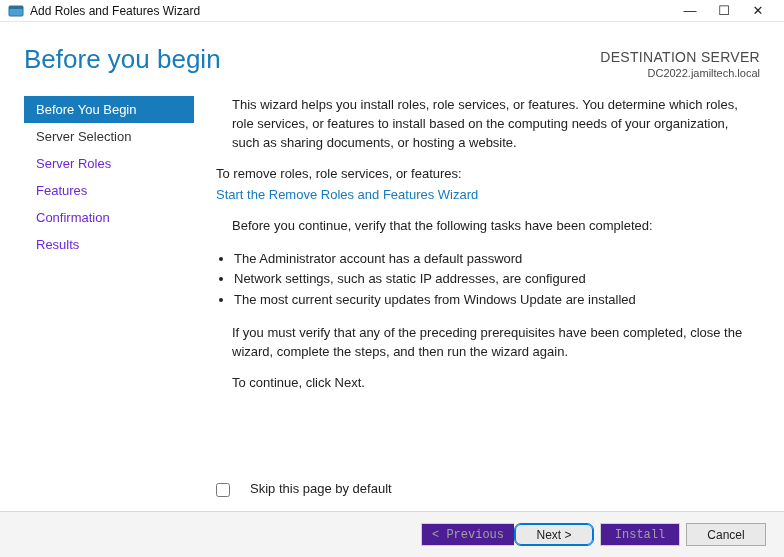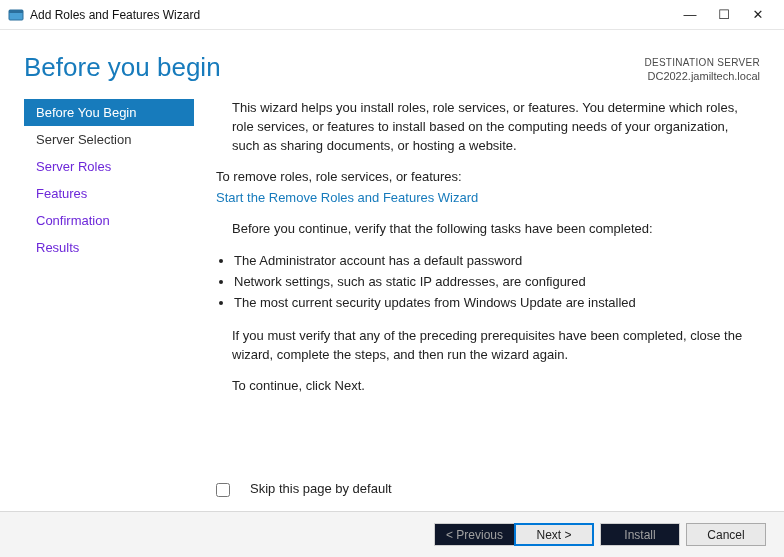--- a/index.html
+++ b/index.html
@@ -9,21 +9,21 @@
     font-size: 12.5px;
     color: #1a1a1a;
     background: #fff;
     width: 784px;
     height: 557px;
     overflow: hidden;
     display: flex;
     flex-direction: column;
   }
   .titlebar {
-    height: 30px;
+    height: 22px;
     display: flex;
     align-items: center;
     padding: 0 8px;
     border-bottom: 1px solid #e6e6e6;
   }
   .titlebar .icon { margin-right: 6px; display: flex; align-items: center; }
   .titlebar .title { flex: 1; font-size: 12px; color: #111; }
   .win-buttons { display: flex; gap: 18px; padding-right: 10px; }
   .win-btn { width: 16px; text-align: center; font-size: 13px; color: #222; cursor: default; }
 
@@ -32,21 +32,21 @@
     display: flex;
     align-items: flex-start;
   }
   .page-title {
     font-size: 26px;
     font-weight: 300;
     color: #177bbc;
     flex: 1;
   }
   .dest-server { text-align: right; font-size: 11px; color: #4a4a4a; line-height: 1.3; padding-top: 4px; }
-  .dest-server .label { font-size: 10px; letter-spacing: 0.3px; }
+  .dest-server .label { font-size: 14px; letter-spacing: 0.3px; }
 
   .body-region {
     flex: 1;
     display: flex;
     padding: 12px 24px 0 24px;
     overflow: hidden;
   }
 
   .nav {
     width: 170px;
@@ -106,25 +106,26 @@
     margin-left: 6px;
     font-size: 12px;
     font-family: inherit;
     background: #e9e9e9;
     border: 1px solid #aaa;
     color: #222;
     cursor: default;
     padding: 0 10px;
   }
   .btn.pair-left { margin-left: 6px; border-right: none; }
-  .btn.pair-right { margin-left: 0; }
+  .btn.pair-right { margin-left: 0; border-radius: 7px; }
   .btn.disabled {
     color: #a0a0a0;
     border-color: #cfcfcf;
-    background: #0f172a;
+    background: #4c1d95;
+    font-family: Liberation Mono, monospace;
   }
   .btn.primary { border-color: #0078d7; outline: 1px solid #0078d7; outline-offset: -2px; }
 </style>
 </head>
 <body>
 
 <div class="titlebar">
   <span class="icon">
     <svg width="16" height="16" viewBox="0 0 16 16">
       <rect x="1" y="3" width="14" height="10" rx="1" fill="#4aa0d4" stroke="#2b6f9c"></rect>

